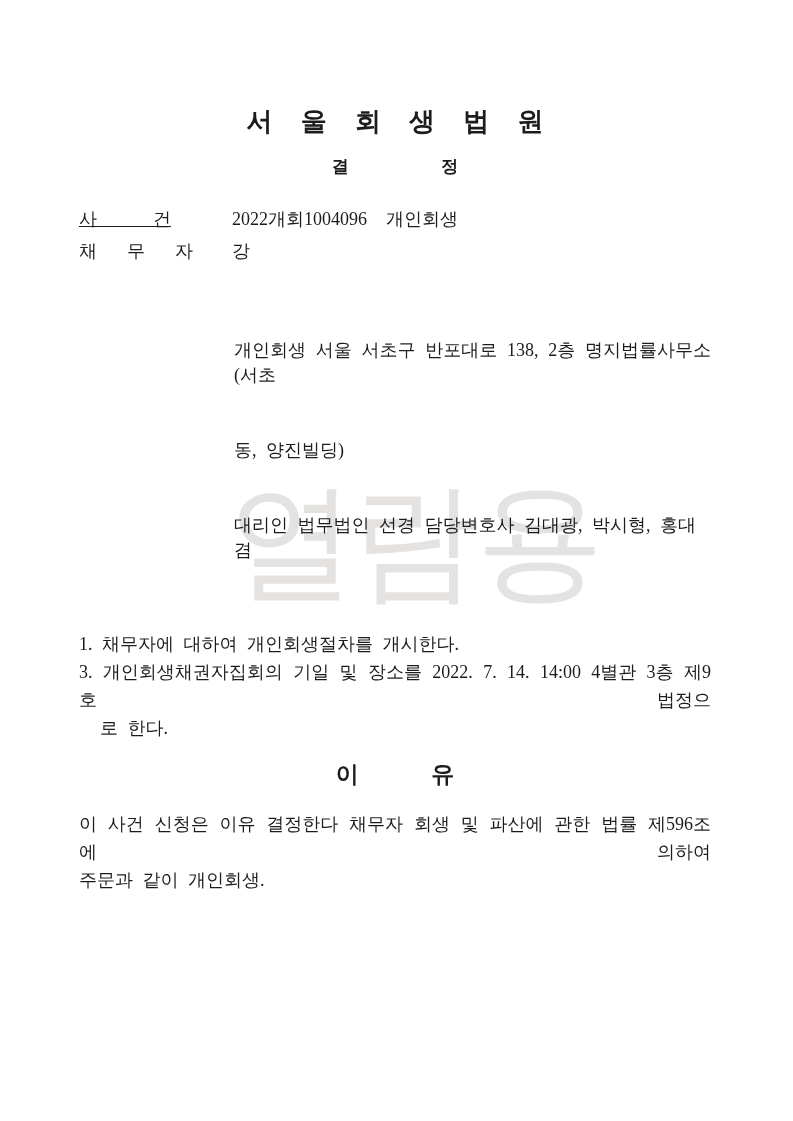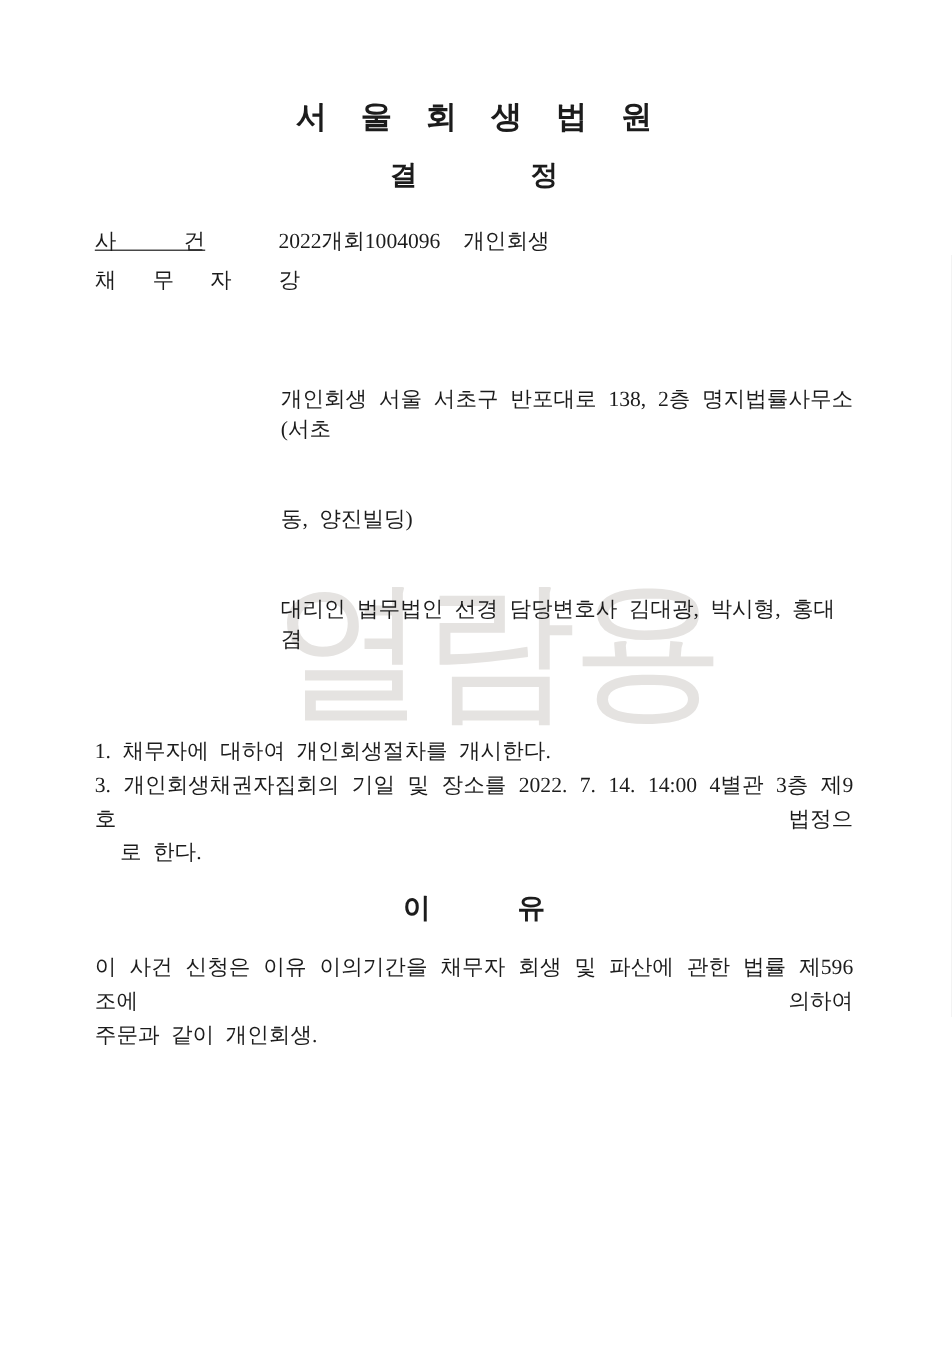--- a/index.html
+++ b/index.html
@@ -21,36 +21,36 @@
     letter-spacing:-4px;
     color:rgba(125,115,105,0.20);
     font-family:"Liberation Serif","DejaVu Serif",serif;
     white-space:nowrap;
     z-index:0;
     user-select:none;
   }
   .content {
     position:relative;
     z-index:1;
-    padding:84px 82px 0 79px; 
+    padding:108px 82px 0 79px; 
   }
   .court-name {
     text-align:center;
     font-family:"Liberation Sans","DejaVu Sans",sans-serif;
     font-weight:bold;
     font-size:26px;
     line-height:1;
     word-spacing:21px;
   }
   .decision-title {
     margin-top:24px;
     text-align:center;
     font-family:"Liberation Sans","DejaVu Sans",sans-serif;
     font-weight:bold;
-    font-size:23px;
+    font-size:17px;
     line-height:1;
     word-spacing:88px;
   }
   .fields { margin-top:33px; }
   .field-row {
     position:relative;
     height:32px;
     font-size:18px;
     line-height:22px;
   }
@@ -134,18 +134,18 @@
 
     <div class="order-list">
       <div class="order-line">1. 채무자에 대하여 개인회생절차를 개시한다.</div>
       <div class="order-line jl">3. 개인회생채권자집회의 기일 및 장소를 2022. 7. 14. 14:00 4별관 3층 제9호 법정으</div>
       <div class="order-line cont">로 한다.</div>
     </div>
 
     <div class="section-heading reason-heading">이 유</div>
 
     <div class="reason-text">
-      <div class="jl">이 사건 신청은 이유 이의기간을 채무자 회생 및 파산에 관한 법률 제596조에 의하여</div>
+      <div class="jl">이 사건 신청은 이유 결정한다 채무자 회생 및 파산에 관한 법률 제596조에 의하여</div>
       <div>주문과 같이 개인회생.</div>
     </div>
 
   </div>
 </div>
 
 </body></html>

